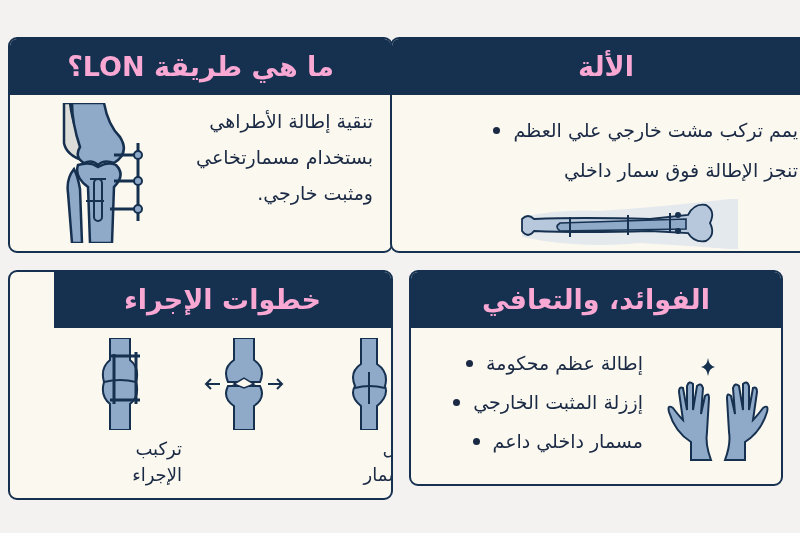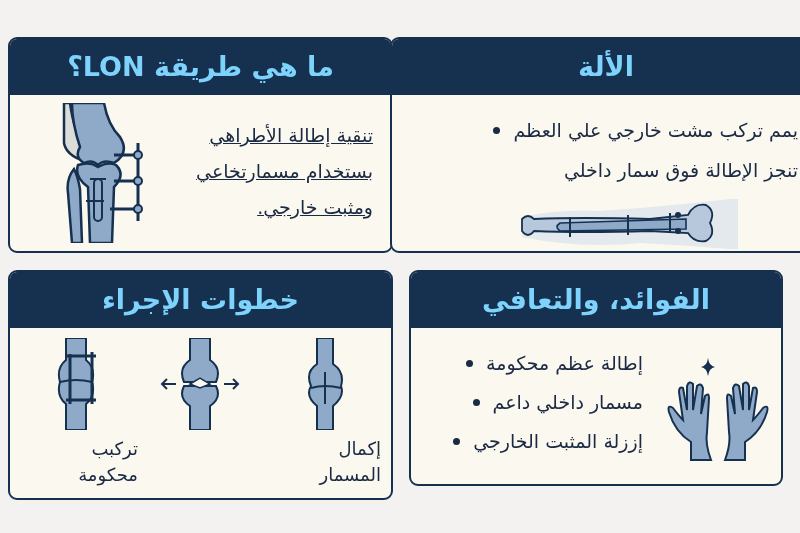--- a/index.html
+++ b/index.html
@@ -1,20 +1,20 @@
 <!DOCTYPE html>
 <html><head>
 <meta charset="utf-8">
 <style>
   html,body{margin:0;padding:0;}
   body{width:800px;height:533px;background:#f4f2f0;position:relative;overflow:hidden;
        font-family:"DejaVu Sans", sans-serif;}
   .card{position:absolute;background:#fbf8ef;border:2px solid #16304f;border-radius:9px;overflow:hidden;box-sizing:border-box;}
   .card-header{background:#16304f;height:54px;display:flex;align-items:center;justify-content:center;
-       color:#7dd3fc;font-weight:bold;font-size:27px;direction:rtl;border-bottom:2px solid #16304f;}
+       color:#f9a8d4;font-weight:bold;font-size:27px;direction:rtl;border-bottom:2px solid #16304f;}
   .card-body{position:relative;height:calc(100% - 56px);}
   .text{position:absolute;direction:rtl;color:#1b2a44;font-size:19px;line-height:1.75;}
   .bullet-list{list-style:none;margin:0;padding:0;}
   .bullet-list li{display:flex;align-items:center;gap:13px;}
   .bullet{display:inline-block;width:7px;height:7px;border-radius:50%;background:#1b2a44;}
   svg{position:absolute;}
   .step-label{position:absolute;direction:rtl;color:#1b2a44;font-size:18px;line-height:1.45;text-align:right;width:110px;}
 </style>
 </head>
 <body>
@@ -33,21 +33,21 @@
       <line x1="38" y1="76" x2="54" y2="76" stroke="#16304f" stroke-width="2"></line>
       <line x1="34" y1="98" x2="52" y2="98" stroke="#16304f" stroke-width="2"></line>
       <line x1="86" y1="40" x2="86" y2="118" stroke="#16304f" stroke-width="3"></line>
       <line x1="62" y1="52" x2="86" y2="52" stroke="#16304f" stroke-width="3"></line>
       <line x1="62" y1="78" x2="86" y2="78" stroke="#16304f" stroke-width="3"></line>
       <line x1="58" y1="106" x2="86" y2="106" stroke="#16304f" stroke-width="3"></line>
       <circle cx="86" cy="52" r="4" fill="#8fa9c9" stroke="#16304f" stroke-width="2"></circle>
       <circle cx="86" cy="78" r="4" fill="#8fa9c9" stroke="#16304f" stroke-width="2"></circle>
       <circle cx="86" cy="106" r="4" fill="#8fa9c9" stroke="#16304f" stroke-width="2"></circle>
     </svg>
-    <div class="text" style="right:18px;top:22px;font-size:19px;line-height:1.9;text-decoration:underline;">
+    <div class="text" style="right:18px;top:8px;font-size:19px;line-height:1.9;">
       <div>تنقية إطالة الأطراهي</div>
       <div>بستخدام مسمارتخاعي</div>
       <div>ومثبت خارجي.</div>
     </div>
   </div>
 </div>
 
 <div class="card" style="left:390px;top:37px;width:432px;height:216px;">
   <div class="card-header">
     <span>الألة</span>
@@ -68,37 +68,37 @@
       <path d="M40 26 L166 22 L166 32 L40 34 Q34 30 40 26 Z" fill="#8fa9c9" stroke="#16304f" stroke-width="1.6"></path>
       <line x1="50" y1="20" x2="50" y2="40" stroke="#16304f" stroke-width="2"></line>
       <line x1="108" y1="18" x2="108" y2="38" stroke="#16304f" stroke-width="2"></line>
       <line x1="150" y1="16" x2="150" y2="36" stroke="#16304f" stroke-width="2"></line>
       <circle cx="158" cy="18" r="3" fill="#16304f"></circle>
       <circle cx="158" cy="34" r="3" fill="#16304f"></circle>
     </svg>
   </div>
 </div>
 
-<div class="card" style="left:8px;top:270px;width:385px;height:230px;">
+<div class="card" style="left:8px;top:270px;width:385px;height:230px;padding-left:44px;">
   <div class="card-header">
     <span>خطوات الإجراء</span>
   </div>
   <div class="card-body">
 
     <svg width="60" height="92" viewBox="0 0 60 92" style="left:44px;top:10px;">
       <path d="M12 0 L32 0 L32 22 Q42 30 38 44 Q42 58 32 66 L32 92 L12 92 L12 66 Q2 58 6 44 Q2 30 12 22 Z" fill="#8fa9c9" stroke="#16304f" stroke-width="2"></path>
       <path d="M6 44 Q22 40 38 44" fill="none" stroke="#16304f" stroke-width="2"></path>
       <line x1="16" y1="16" x2="16" y2="66" stroke="#16304f" stroke-width="3"></line>
       <line x1="38" y1="14" x2="38" y2="66" stroke="#16304f" stroke-width="3"></line>
       <line x1="12" y1="18" x2="42" y2="18" stroke="#16304f" stroke-width="3"></line>
       <line x1="12" y1="62" x2="42" y2="62" stroke="#16304f" stroke-width="3"></line>
     </svg>
     <div class="step-label" style="left:18px;top:108px;">
       <div>تركبب</div>
-      <div>محكومة</div>
+      <div>الإجراء</div>
     </div>
 
     <svg width="80" height="92" viewBox="0 0 80 92" style="left:150px;top:10px;">
       <path d="M30 0 L50 0 L50 22 Q62 30 56 44 L24 44 Q18 30 30 22 Z" fill="#8fa9c9" stroke="#16304f" stroke-width="2"></path>
       <path d="M24 48 L56 48 Q62 60 50 68 L50 92 L30 92 L30 68 Q18 60 24 48 Z" fill="#8fa9c9" stroke="#16304f" stroke-width="2"></path>
       <path d="M30 46 L40 40 L50 46 L40 50 Z" fill="#fbf8ef" stroke="#16304f" stroke-width="1.5"></path>
       <line x1="2" y1="46" x2="16" y2="46" stroke="#16304f" stroke-width="2"></line>
       <polyline points="7,41 2,46 7,51" fill="none" stroke="#16304f" stroke-width="2"></polyline>
       <line x1="64" y1="46" x2="78" y2="46" stroke="#16304f" stroke-width="2"></line>
       <polyline points="73,41 78,46 73,51" fill="none" stroke="#16304f" stroke-width="2"></polyline>
@@ -120,25 +120,25 @@
   <div class="card-header">
     <span>الفوائد، والتعافي</span>
   </div>
   <div class="card-body">
     <ul class="text bullet-list" style="right:138px;top:16px;font-size:19px;line-height:2.05;">
       <li>
           <span>إطالة عظم محكومة</span>
           <span class="bullet"></span>
         </li>
       <li>
-          <span>مسمار داخلي داعم</span>
+          <span>إززلة المثبت الخارجي</span>
           <span class="bullet"></span>
         </li>
       <li>
-          <span>إززلة المثبت الخارجي</span>
+          <span>مسمار داخلي داعم</span>
           <span class="bullet"></span>
         </li>
     </ul>
     <svg width="110" height="110" viewBox="0 0 110 110" style="left:252px;top:24px;">
       <path d="M45 6 Q46 14 52 15 Q46 16 45 24 Q44 16 38 15 Q44 14 45 6 Z" fill="#16304f"></path>
       <path d="M28 108 L28 90 Q12 80 6 60 Q4 52 10 56 Q16 64 20 68 L16 40 Q16 34 20 36 L24 58 L24 34 Q26 28 30 32 L30 58 L34 34 Q38 30 40 36 L38 62 L42 44 Q46 40 46 46 L44 80 Q42 92 48 108 Z" fill="#8fa9c9" stroke="#16304f" stroke-width="2"></path>
       <path d="M82 108 L82 90 Q98 80 104 60 Q106 52 100 56 Q94 64 90 68 L94 40 Q94 34 90 36 L86 58 L86 34 Q84 28 80 32 L80 58 L76 34 Q72 30 70 36 L72 62 L68 44 Q64 40 64 46 L66 80 Q68 92 62 108 Z" fill="#8fa9c9" stroke="#16304f" stroke-width="2"></path>
     </svg>
   </div>
 </div>

